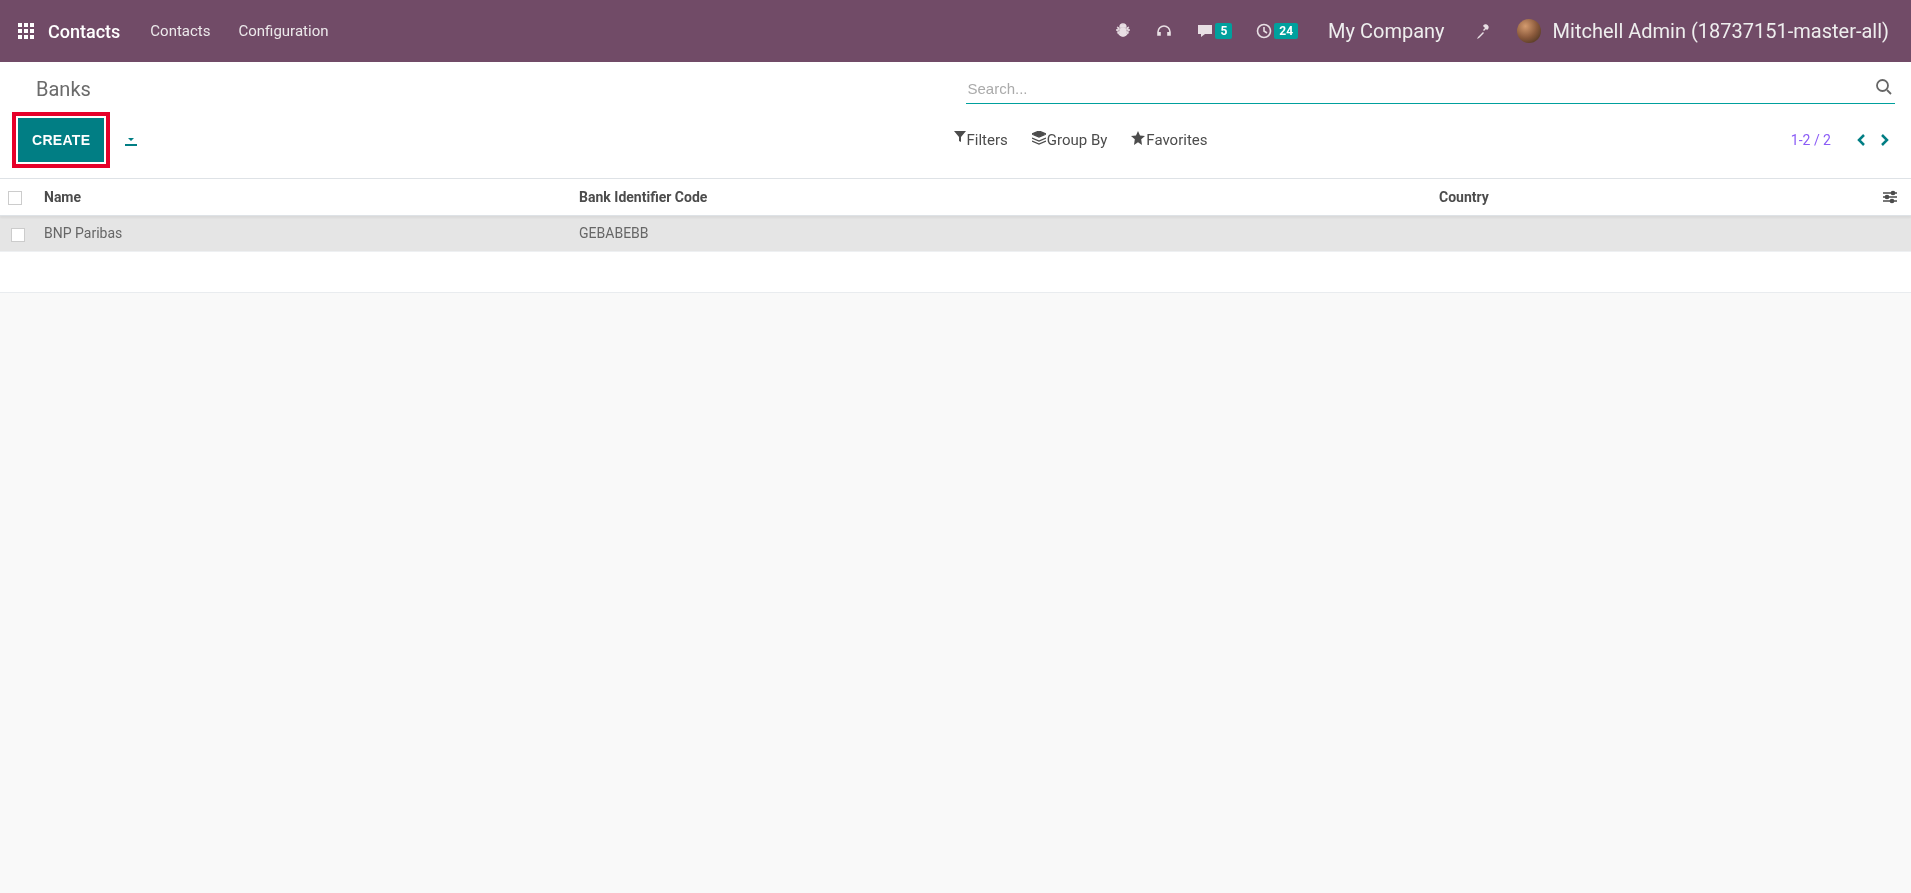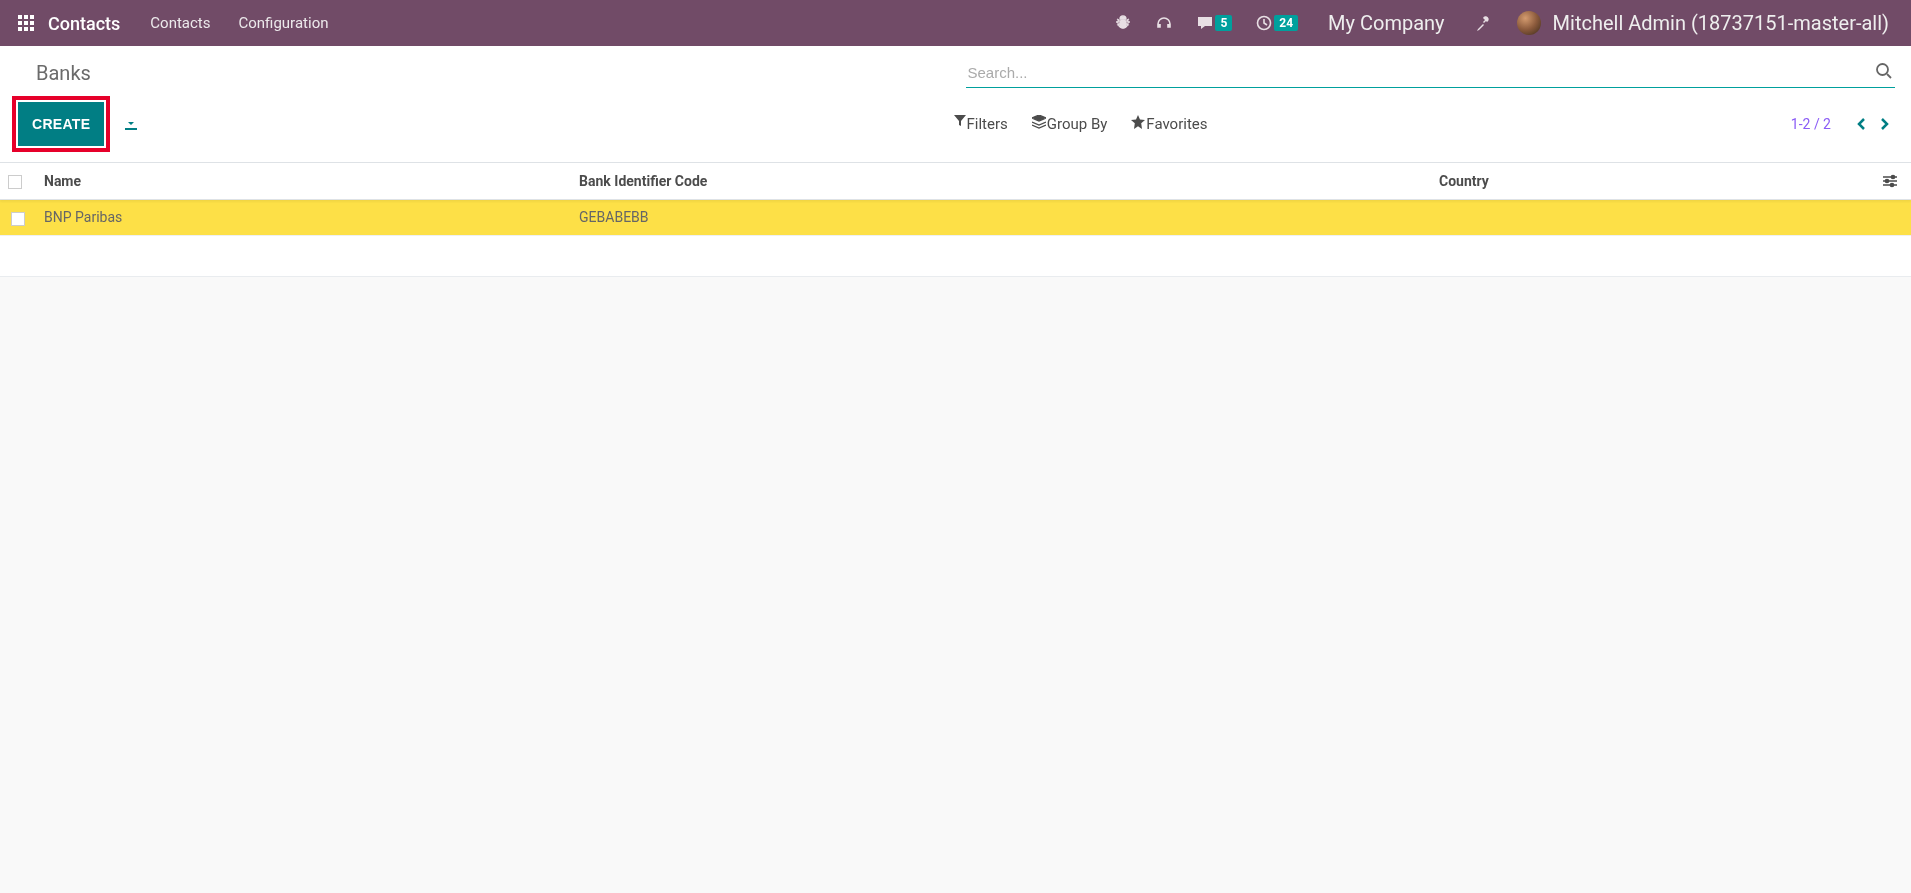--- a/index.html
+++ b/index.html
@@ -1,19 +1,19 @@
 <!DOCTYPE html>
 <html><head>
 <meta charset="utf-8">
 <style>
 * { box-sizing: border-box; margin: 0; padding: 0; }
 body { font-family: -apple-system, BlinkMacSystemFont, "Segoe UI", Roboto, "Helvetica Neue", Arial, sans-serif; font-size: 14px; color: #4c4c4c; background: #f9f9f9; }
 
 
-.top-nav { background: #714b67; height: 46px; display: flex; align-items: center; color: #fff; padding: 0 8px; }
+.top-nav { background: #714b67; height: 62px; display: flex; align-items: center; color: #fff; padding: 0 8px; }
 .top-nav-left { display: flex; align-items: center; gap: 0; }
 .apps-grid { padding: 6px 10px; display: flex; align-items: center; cursor: pointer; }
 .brand { font-size: 18px; font-weight: 500; padding: 0 16px 0 4px; cursor: pointer; }
 .top-menu-item { padding: 0 14px; font-size: 15px; cursor: pointer; color: #ece9eb; height: 46px; display: flex; align-items: center; }
 .top-nav-right { margin-left: auto; display: flex; align-items: center; gap: 8px; }
 .systray-item { padding: 0 8px; cursor: pointer; display: flex; align-items: center; height: 46px; position: relative; }
 .systray-label { font-size: 20px; color: #eee; padding: 0 6px; }
 .badge { background: #00a09d; color: #fff; font-size: 12px; font-weight: 700; border-radius: 2px; padding: 1px 5px; margin-left: 2px; }
 .avatar { width: 24px; height: 24px; border-radius: 50%; background: radial-gradient(circle at 35% 30%, #d49b6f 0%, #8b5a3c 50%, #3a2a1a 100%); margin-right: 6px; display:inline-block; }
 
@@ -34,21 +34,21 @@
 .export-btn { color: #017e84; cursor: pointer; padding: 4px 6px; }
 
 .cp-bottom-right { display: flex; align-items: center; gap: 24px; flex: 0 0 50%; }
 .search-options { display: flex; gap: 24px; }
 .search-opt { display: flex; align-items: flex-start; gap: 1px; cursor: pointer; color: #4c4c4c; font-size: 15px; }
 .pager { margin-left: auto; display: flex; align-items: center; gap: 20px; color: #8b5cf6; }
 .pager-arrows { display: flex; gap: 0; }
 .pager-arrow { cursor: pointer; color: #017e84; padding: 2px 4px; }
 
 
-.list-table { width: 100%; border-collapse: collapse; background: #fde047; }
+.list-table { width: 100%; border-collapse: collapse; background: #e5e5e5; }
 .list-table thead th { text-align: left; padding: 10px 8px; font-weight: 700; font-size: 14px; border-bottom: 1px solid #dee2e6; background: #fff; color: #4c4c4c; }
 .list-table thead { box-shadow: 0 2px 2px rgba(0,0,0,0.05); }
 .list-table tbody td { padding: 9px 8px; border-bottom: 1px solid #eef0f2; color: #666; font-size: 14px; margin-left: 16px; }
 .th-checkbox, .td-checkbox { width: 36px; text-align: center; }
 .chk { width: 14px; height: 14px; border: 1px solid #ccc; display: inline-block; vertical-align: middle; cursor: pointer; background: #fff; }
 .th-options { width: 36px; text-align: right; padding-right: 10px !important; }
 .th-name { width: 28%; }
 .th-bic { width: 45%; }
 
 .content-pad { background: #fff; border-bottom: 1px solid #e9ecef; padding-bottom: 40px; }

